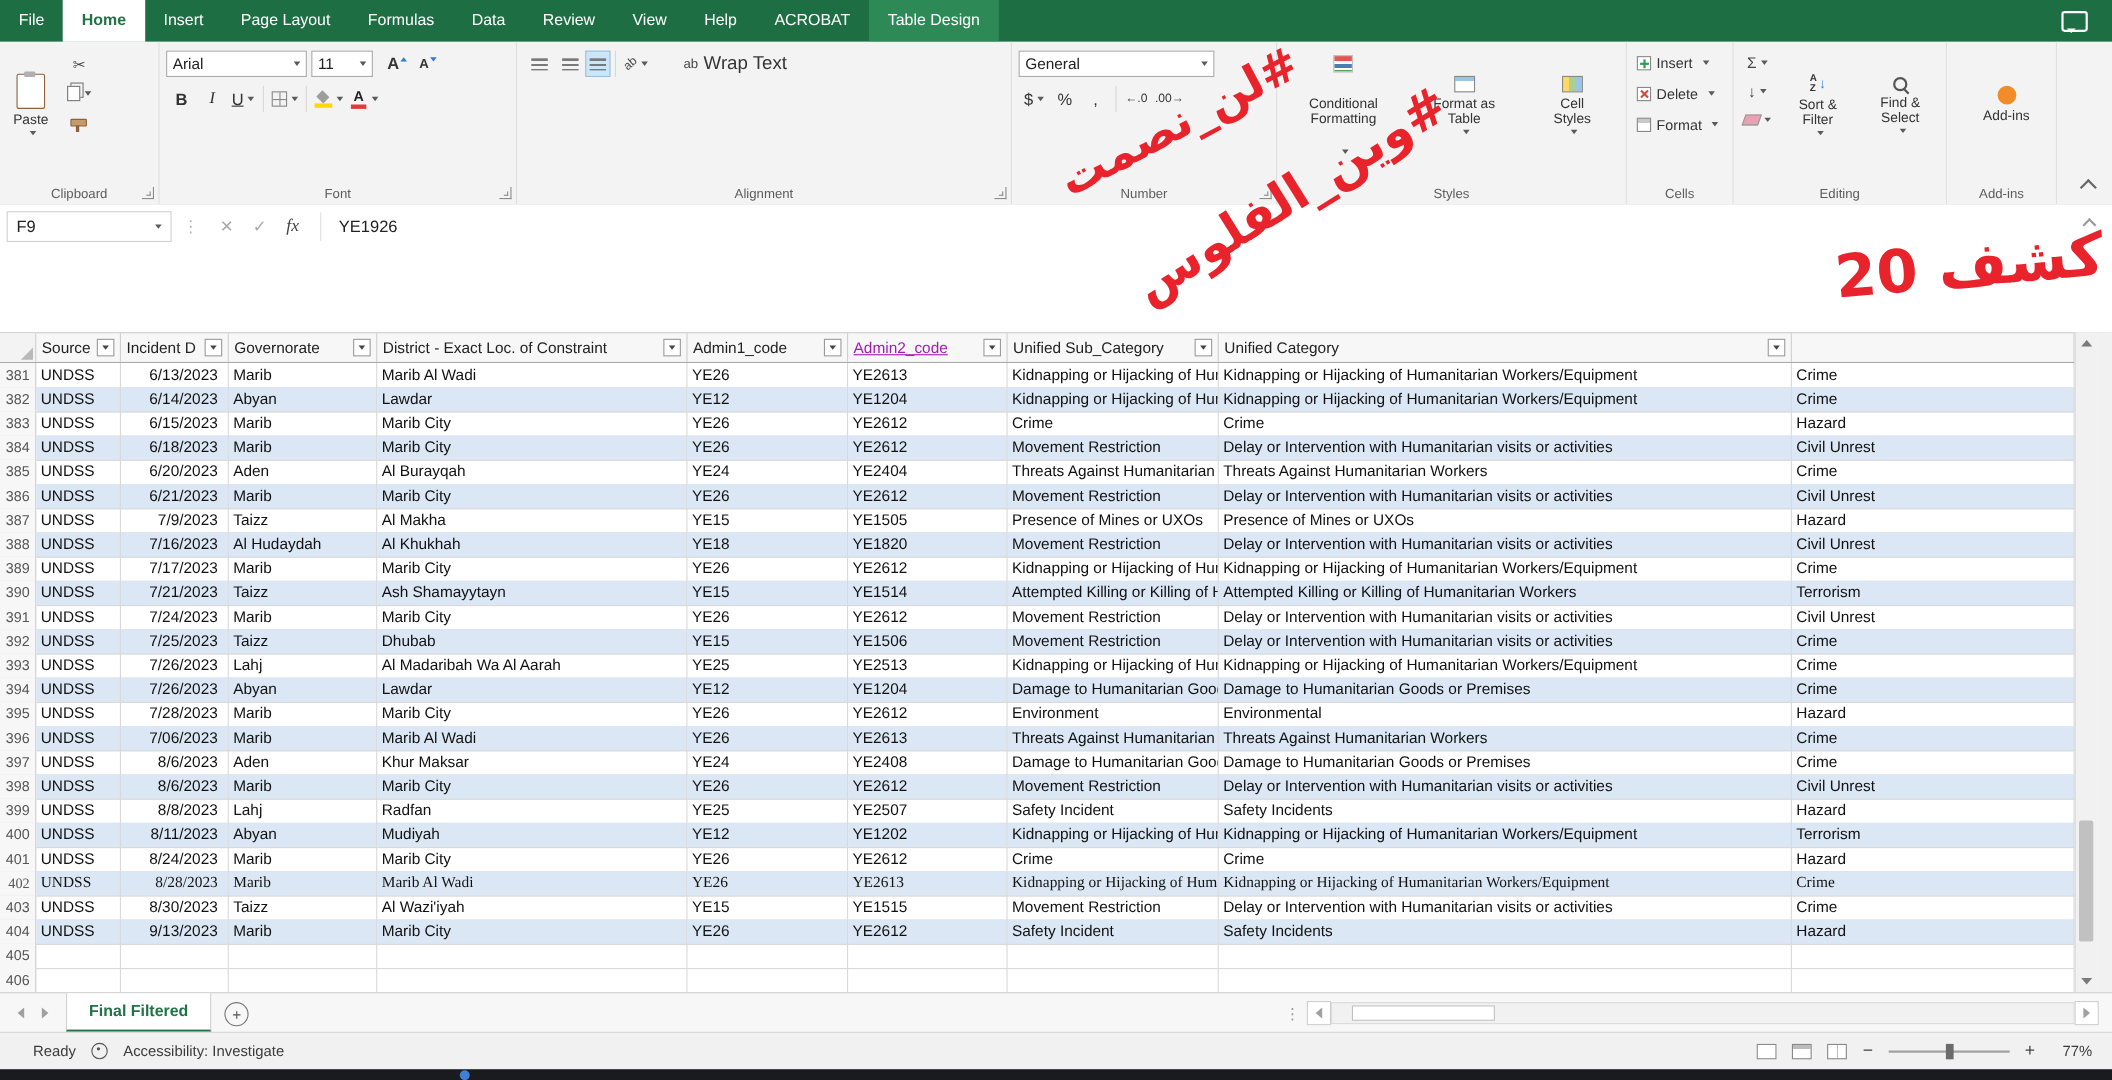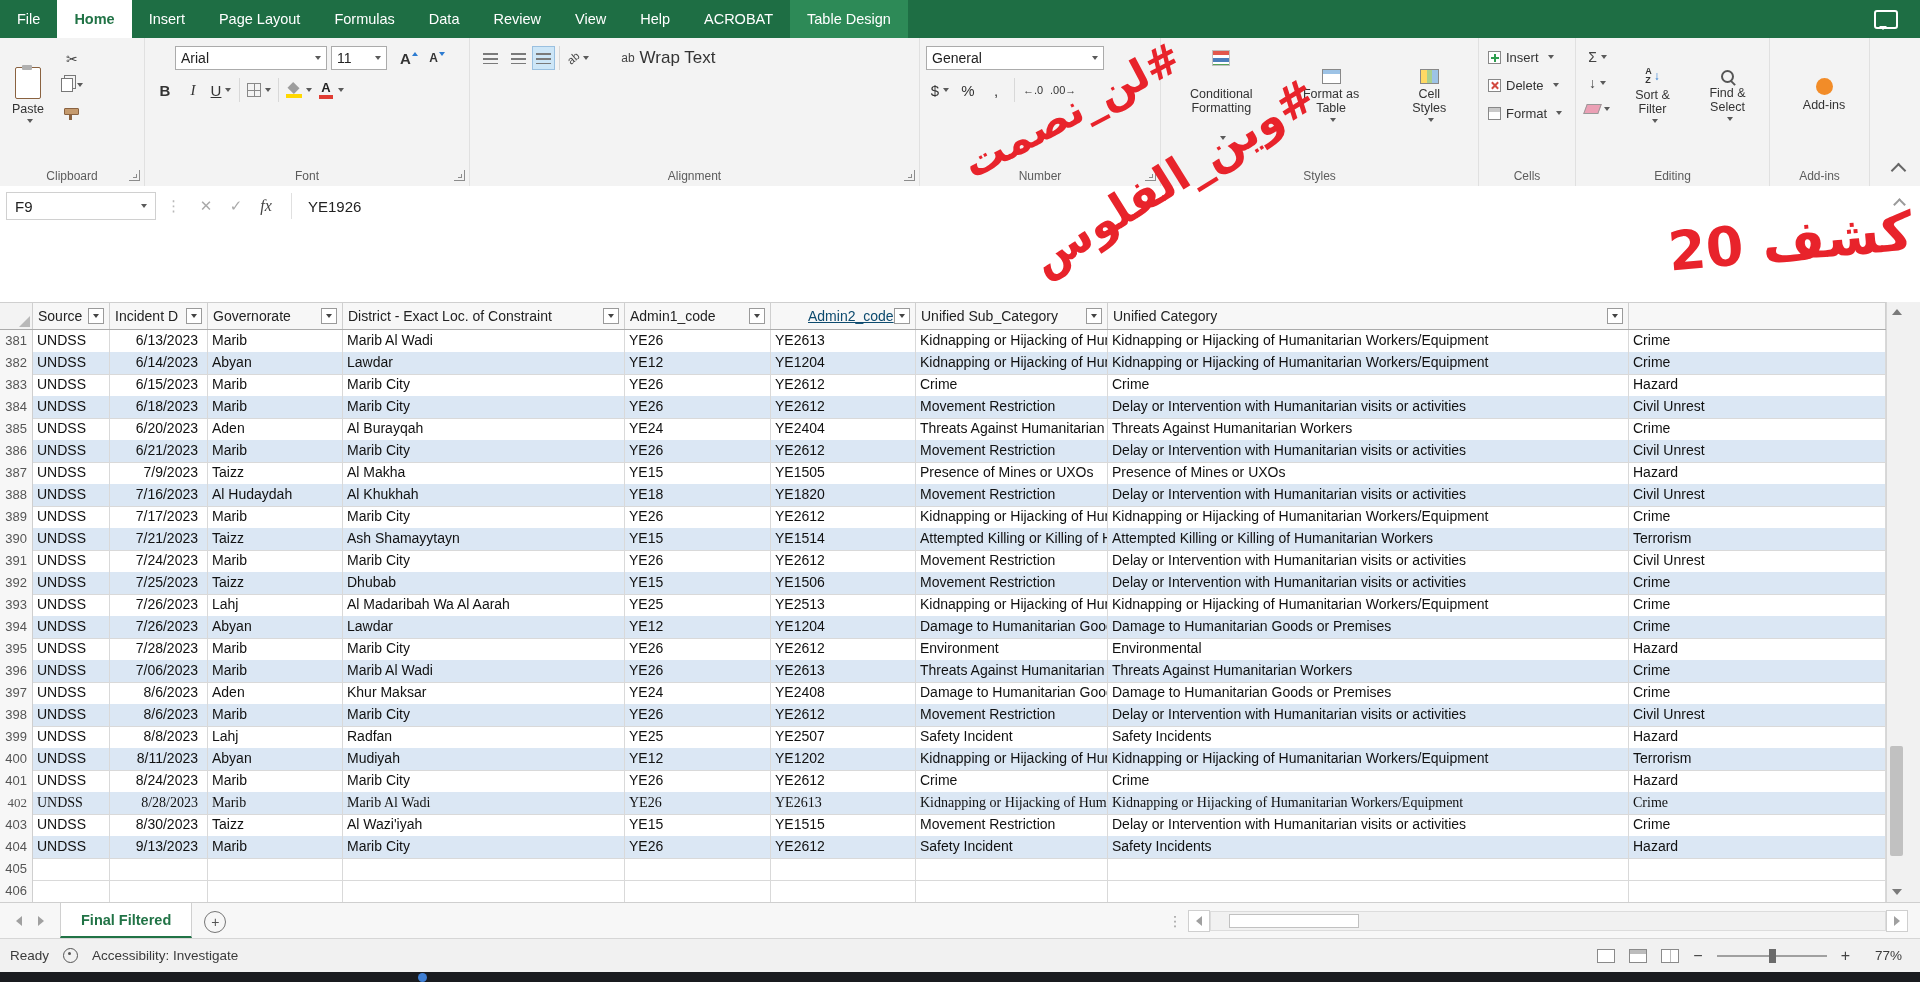--- a/index.html
+++ b/index.html
@@ -19,21 +19,21 @@
   .ic-comment::after{content:'';position:absolute;left:3px;bottom:-7px;border:4px solid transparent;border-top-color:#fff;}
 
   
   .ribbon{position:absolute;top:38px;left:0;right:0;height:148px;background:#f3f3f3;border-bottom:1px solid #d2d2d2;display:flex;}
   .group{position:relative;border-right:1px solid #e0e0e0;box-sizing:border-box;padding:5px 6px 20px;}
   .group-label{position:absolute;bottom:3px;left:0;right:0;text-align:center;font-size:12px;color:#5c5c5c;}
   .launcher{position:absolute;right:4px;bottom:5px;width:10px;height:10px;border-right:1px solid #8c8c8c;border-bottom:1px solid #8c8c8c;}
   .launcher::after{content:'';position:absolute;right:2px;bottom:2px;width:3px;height:3px;border-right:1px solid #8c8c8c;border-bottom:1px solid #8c8c8c;}
   .r-row{display:flex;align-items:center;height:30px;margin-bottom:2px;}
   .combo{background:#fff;border:1px solid #ababab;height:24px;display:flex;align-items:center;justify-content:space-between;padding:0 5px;font-size:14px;color:#222;box-sizing:border-box;}
-  .w150{width:152px;margin-right:4px;margin-left:24px;} .w54{width:56px;margin-right:8px;} .w170{width:178px;}
+  .w150{width:128px;margin-right:4px;} .w54{width:56px;margin-right:8px;} .w170{width:178px;}
   .car{display:inline-block;width:0;height:0;border-left:3.5px solid transparent;border-right:3.5px solid transparent;border-top:4px solid #5a5a5a;margin-left:4px;flex:none;}
   .mini-btn{display:flex;align-items:center;justify-content:center;min-width:22px;height:24px;padding:0 3px;color:#333;font-size:15px;cursor:pointer;}
   .mini-btn.sel{background:#cde6f7;border:1px solid #9ac0e0;box-sizing:border-box;}
   .vdiv{width:1px;height:24px;background:#d8d8d8;margin:0 4px;flex:none;}
   .bold{font-weight:bold;} .italic{font-style:italic;font-family:"Liberation Serif",serif;} .underline span{text-decoration:underline;}
   .big-btn{display:flex;flex-direction:column;align-items:center;justify-content:center;gap:3px;padding:2px 6px;color:#333;cursor:pointer;}
   .big2{font-size:12.5px;line-height:14px;text-align:center;color:#333;}
   .mini-col{display:flex;flex-direction:column;justify-content:flex-start;gap:2px;}
 
   
@@ -101,21 +101,21 @@
   .annot{position:absolute;color:#e8232b;font-weight:bold;z-index:60;direction:rtl;white-space:nowrap;
     font-family:"DejaVu Sans", sans-serif;}
   .a1{left:952px;top:86px;font-size:42px;transform:rotate(-28deg);}
   .a2{left:1010px;top:150px;font-size:46px;transform:rotate(-32deg);}
   .a3{left:1668px;top:210px;font-size:54px;transform:rotate(-5deg);}
 
   
   .grid{position:absolute;top:302px;left:0;width:1886px;}
   .grid-header{display:grid;height:28px;background:#f7f7f7;border-top:1px solid #cfcfcf;border-bottom:1px solid #ababab;box-sizing:border-box;}
   .gh-cell{position:relative;display:flex;align-items:center;border-right:1px solid #cfcfcf;padding:0 5px;font-size:14px;color:#222;overflow:hidden;white-space:nowrap;box-sizing:border-box;}
-  .gh-cell.active-col{color:#0c4a6e;margin-left:32px;}
+  .gh-cell.active-col{color:#a21caf;}
   .gh-cell.active-col .ht{text-decoration:underline;}
   .corner{position:relative;background:#f3f3f3;}
   .select-all{position:absolute;right:2px;bottom:2px;width:0;height:0;border-left:11px solid transparent;border-bottom:11px solid #b9b9b9;}
   .filter-btn{margin-left:auto;width:16px;height:16px;border:1px solid #9a9a9a;background:#fff;display:flex;align-items:center;justify-content:center;flex:none;box-sizing:border-box;}
   .filter-btn i{display:block;width:0;height:0;border-left:3.5px solid transparent;border-right:3.5px solid transparent;border-top:4px solid #444;}
   .row{display:grid;height:22px;}
   .row .rn{background:#f7f7f7;border-right:1px solid #cfcfcf;border-bottom:1px solid #e1e1e1;font-size:13px;color:#555;text-align:right;padding:0 5px 0 0;line-height:22px;box-sizing:border-box;}
   .cell{border-right:1px solid #d9d9d9;border-bottom:1px solid #d9d9d9;font-size:14px;line-height:21px;color:#111;padding:0 4px;white-space:nowrap;overflow:hidden;box-sizing:border-box;}
   .row.banded .cell{background:#dbe7f4;}
   .cell.col-date{text-align:right;padding-right:9px;}
@@ -138,21 +138,21 @@
   .add-sheet{width:20px;height:20px;border:1px solid #767676;border-radius:50%;display:flex;align-items:center;justify-content:center;font-size:14px;color:#555;margin:8px 0 0 12px;line-height:1;}
   .sb-spacer{flex:1;}
   .splitter{color:#9a9a9a;font-size:14px;display:flex;align-items:center;padding:0 6px;}
   .hscroll{display:flex;align-items:center;width:720px;margin-right:12px;}
   .hs-btn{width:20px;height:20px;border:1px solid #cfcfcf;background:#fff;display:flex;align-items:center;justify-content:center;flex:none;}
   .hs-track{flex:1;height:20px;background:#f1f1f1;border:1px solid #dcdcdc;position:relative;box-sizing:border-box;}
   .hs-thumb{position:absolute;left:18px;top:2px;width:130px;height:14px;background:#fff;border:1px solid #c1c1c1;box-sizing:border-box;}
 
   
   .statusbar{position:absolute;top:938px;left:0;right:0;height:34px;background:#f1f1f1;border-top:1px solid #d6d6d6;display:flex;align-items:center;font-size:13.5px;color:#3b3b3b;box-sizing:border-box;}
-  .sb-left{display:flex;align-items:flex-end;gap:14px;padding-left:10px;}
+  .sb-left{display:flex;align-items:flex-end;gap:14px;padding-left:30px;}
   .ic-access{width:13px;height:13px;border:1.5px solid #555;border-radius:50%;position:relative;display:inline-block;}
   .ic-access::after{content:'';position:absolute;left:4px;top:3px;width:3px;height:3px;border-radius:50%;background:#555;}
   .sb-right{margin-left:auto;display:flex;align-items:center;gap:14px;padding-right:18px;}
   .vicon{width:18px;height:14px;border:1px solid #8a8a8a;background:#fff;box-sizing:border-box;}
   .vicon.v2{background:linear-gradient(#bcbcbc 0 4px,#fff 4px);}
   .vicon.v3{background:linear-gradient(90deg,#fff 0 8px,#bcbcbc 8px 9px,#fff 9px);}
   .zoom-minus,.zoom-plus{font-size:16px;color:#444;}
   .zoom-track{width:110px;height:2px;background:#a0a0a0;position:relative;}
   .zoom-tick{position:absolute;left:54px;top:-4px;width:1px;height:10px;background:#a0a0a0;}
   .zoom-thumb{position:absolute;left:52px;top:-6px;width:7px;height:14px;background:#6b6b6b;}

